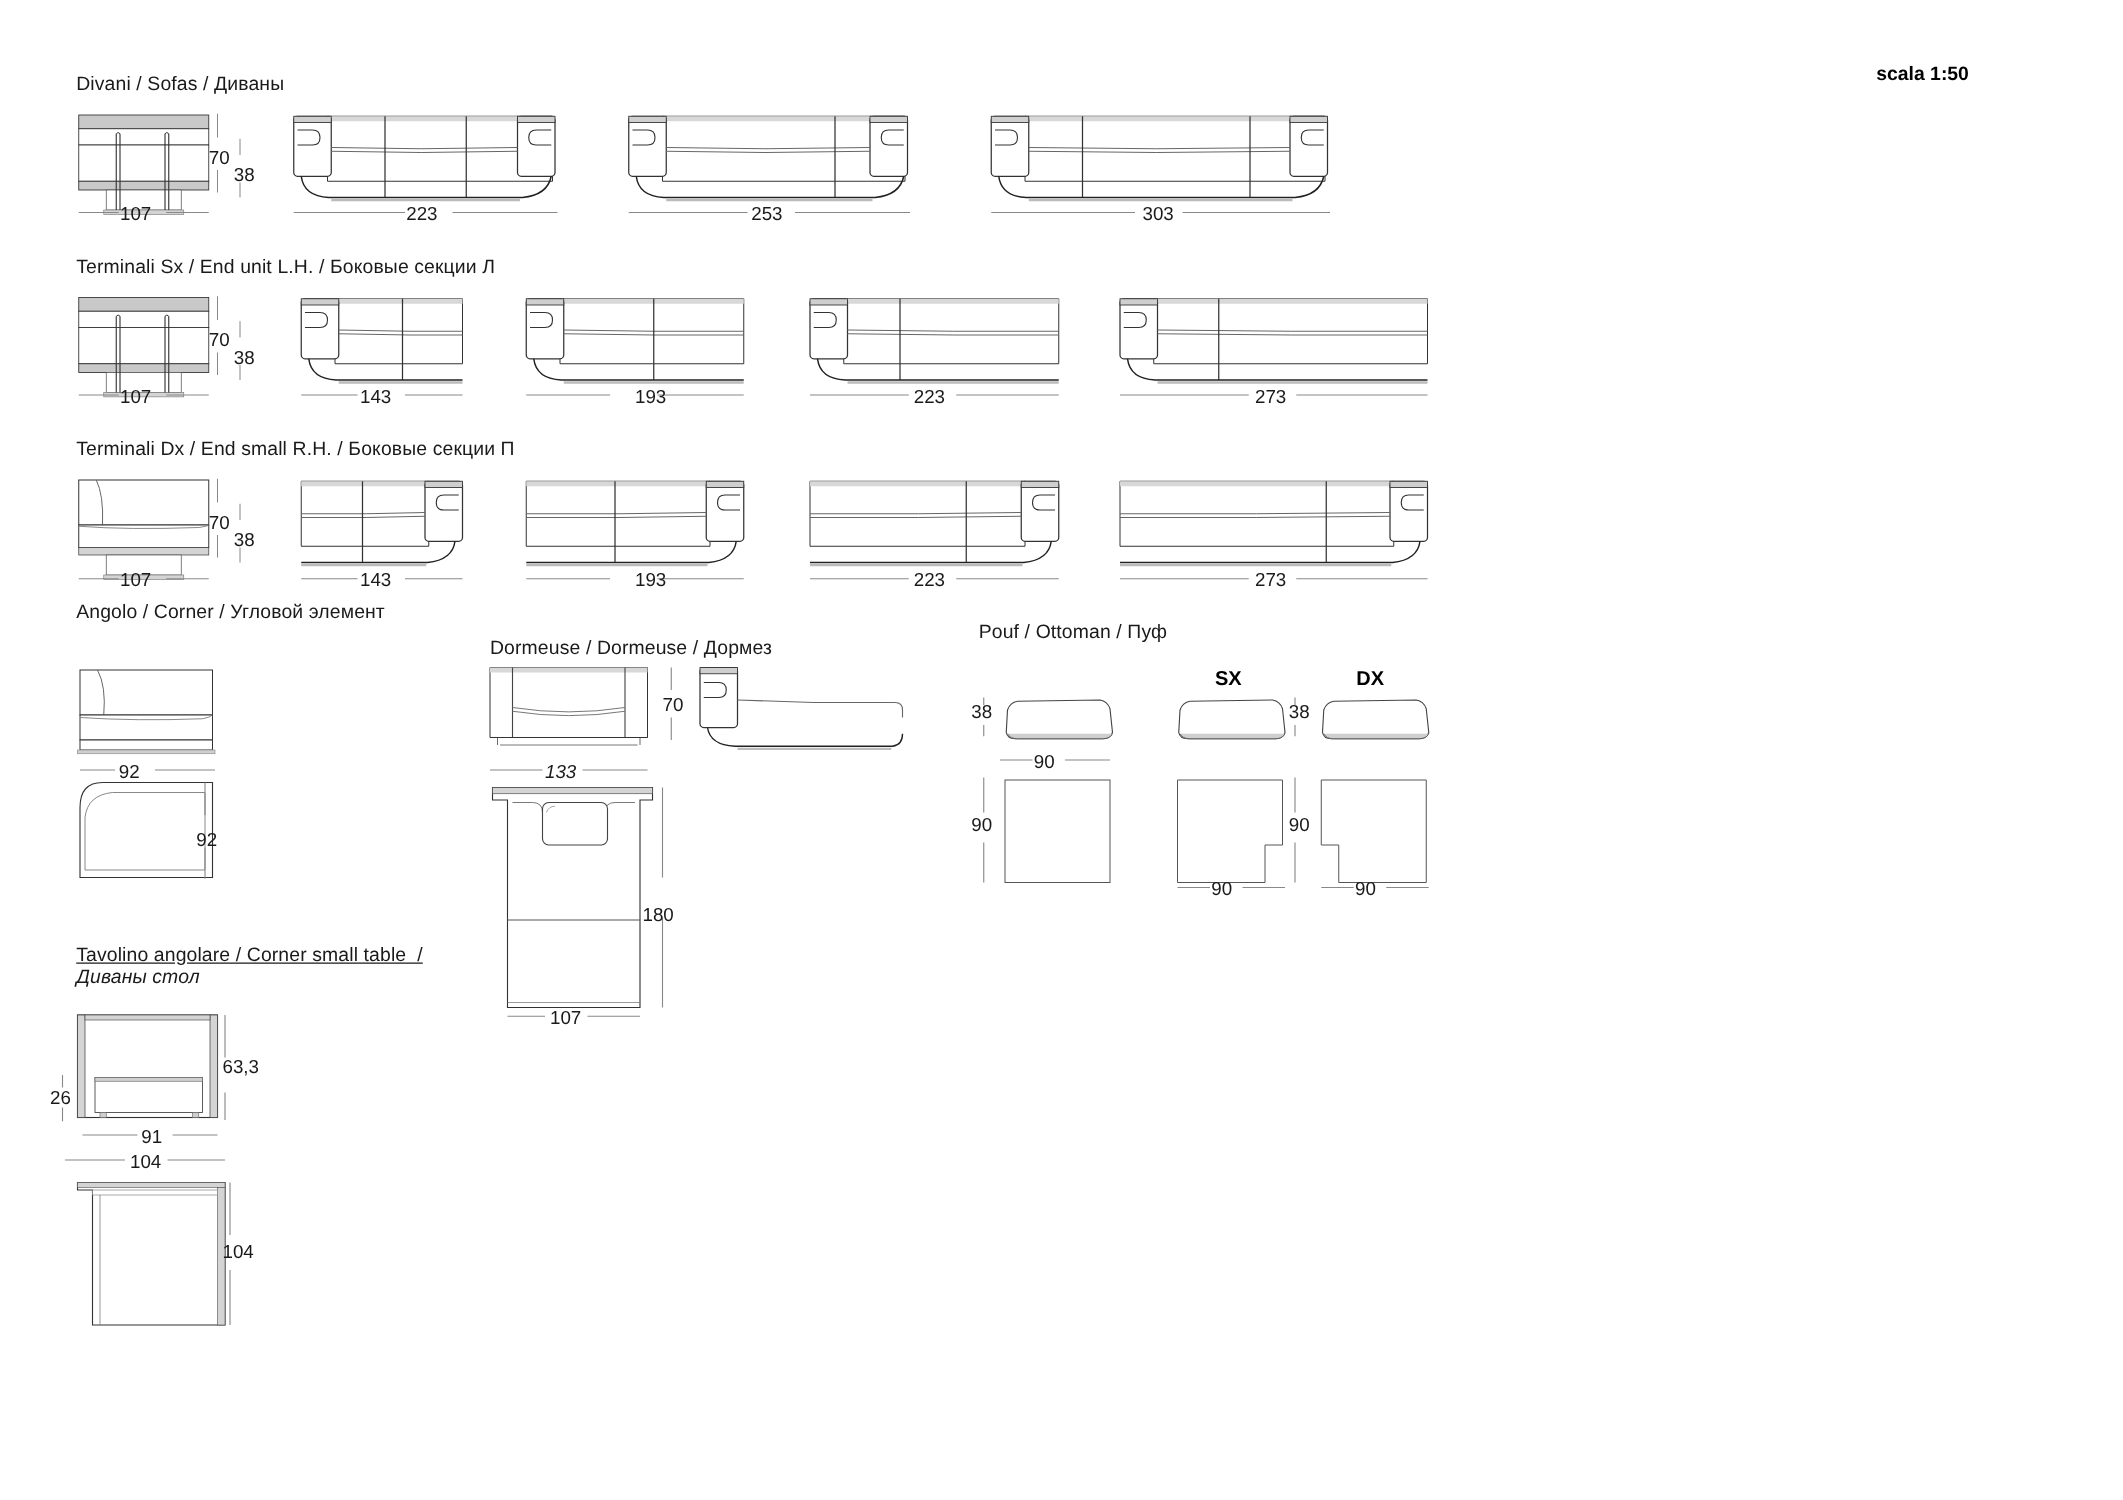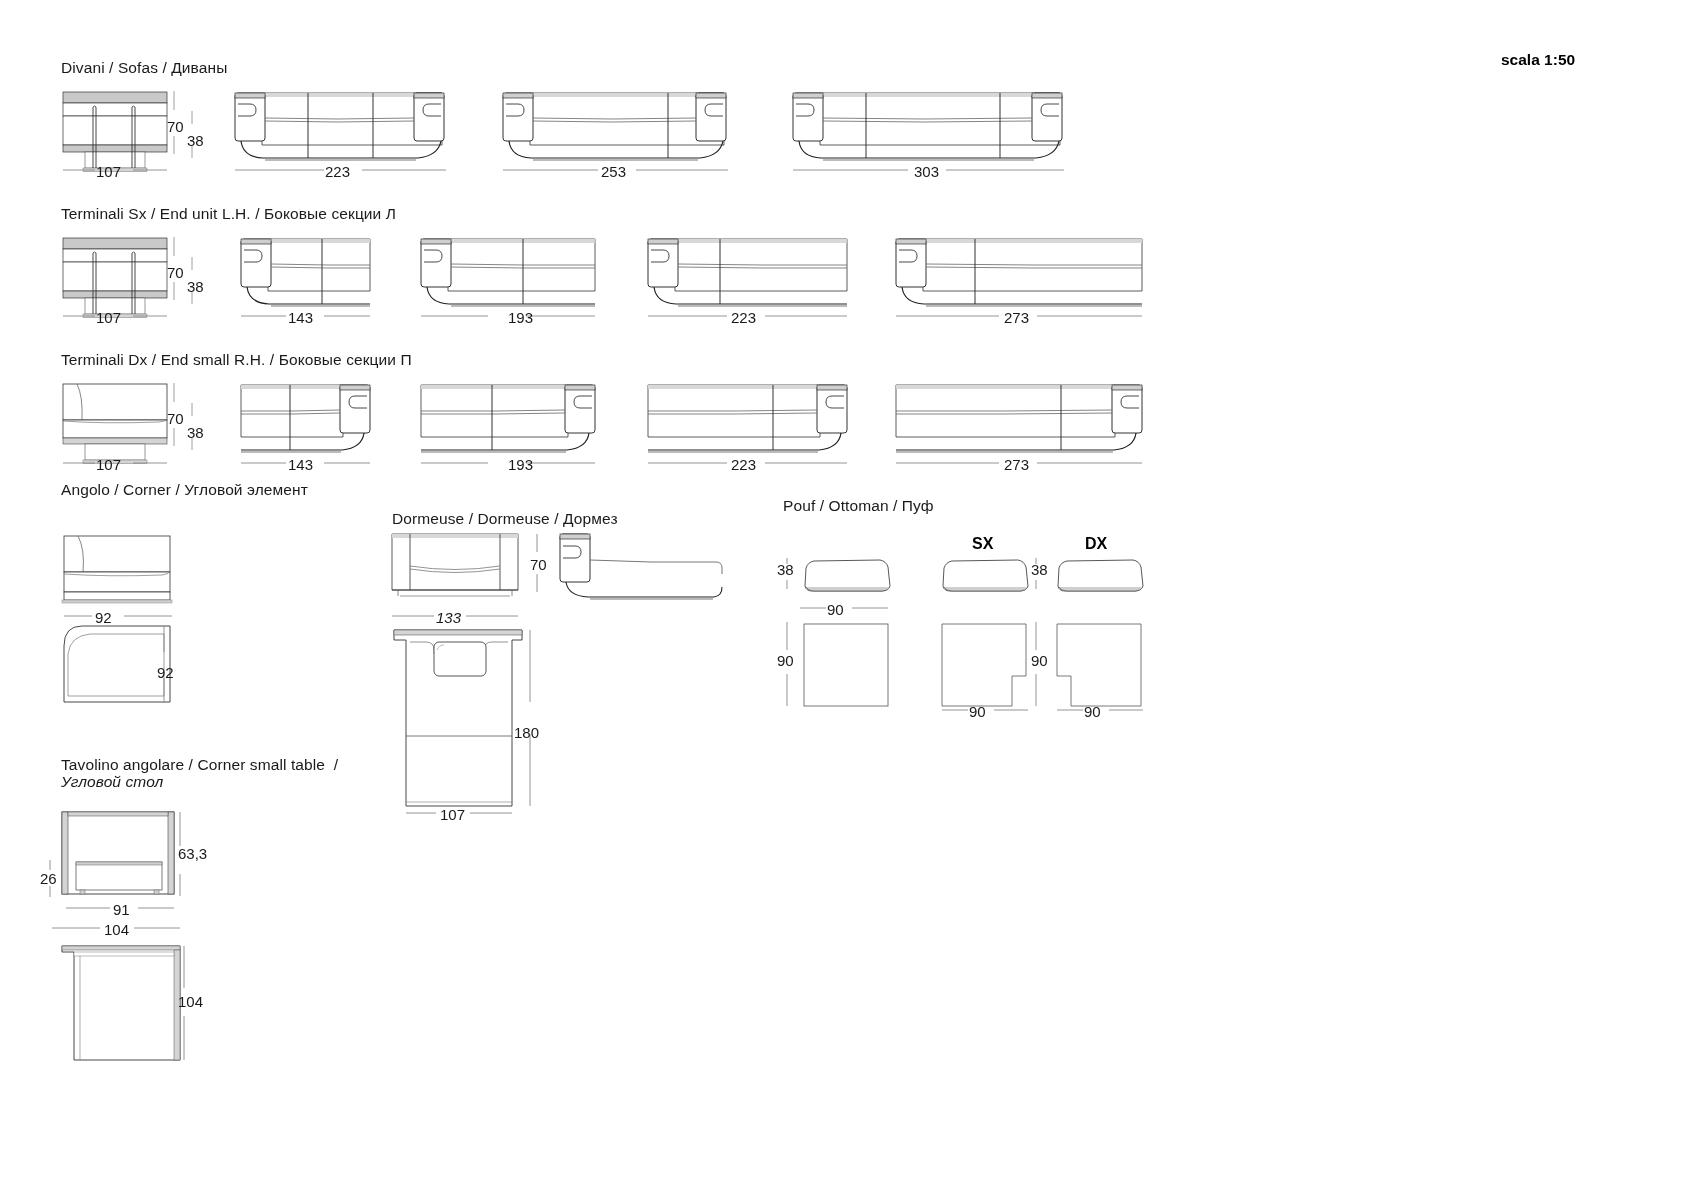--- a/index.html
+++ b/index.html
@@ -460,22 +460,22 @@
     </svg>
   </div>
   <div class="fig" style="left:155px; top:624px;">
     <svg width="30" height="82" viewBox="0 0 30 82">
       <line x1="9" y1="2" x2="9" y2="28" stroke="#888" stroke-width="0.9"></line>
       <line x1="9" y1="54" x2="9" y2="79" stroke="#888" stroke-width="0.9"></line>
     </svg>
   </div>
   <div class="dim-text" style="left:157px; top:664px;">92</div>
 
-  <div class="sec-title" style="left:61px; top:755px;">Tavolino angolare / Corner small table  /</div>
-  <div class="sec-title" style="left:61px; top:772px; font-style:italic;">Угловой стол</div>
+  <div class="sec-title" style="left:61px; top:755px;text-decoration:underline;">Tavolino angolare / Corner small table  /</div>
+  <div class="sec-title" style="left:61px; top:772px; font-style:italic;">Диваны стол</div>
 
   <div class="fig" style="left:58px; top:808px;">
     <svg width="130" height="92" viewBox="0 0 130 92">
       <rect x="4" y="4" width="112" height="82" fill="#ffffff" stroke="#333" stroke-width="0.9"></rect>
       <rect x="4" y="4" width="6" height="82" fill="#d4d4d4" stroke="#444" stroke-width="0.6"></rect>
       <rect x="110" y="4" width="6" height="82" fill="#d4d4d4" stroke="#444" stroke-width="0.6"></rect>
       <rect x="10" y="4" width="100" height="4" fill="#d4d4d4" stroke="#444" stroke-width="0.5"></rect>
       <rect x="18" y="54" width="86" height="28" fill="#ffffff" stroke="#444" stroke-width="0.7"></rect>
       <rect x="18" y="54" width="86" height="3" fill="#d0d0d0" stroke="#666" stroke-width="0.5"></rect>
       <rect x="22" y="82" width="5" height="4" fill="#cfcfcf" stroke="#666" stroke-width="0.5"></rect>

